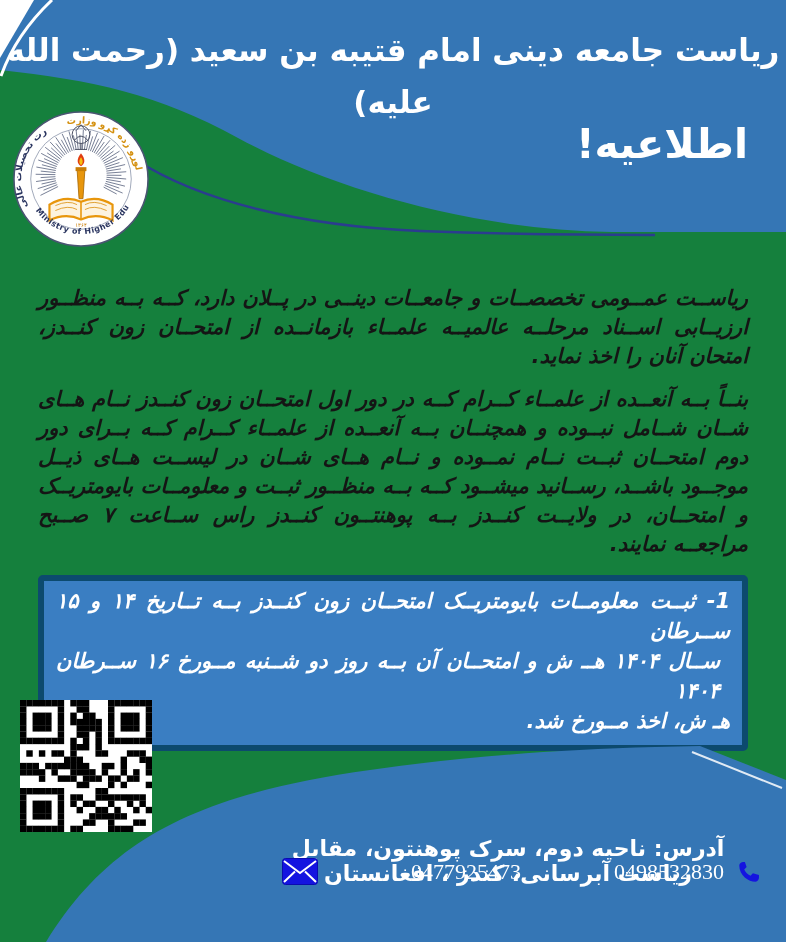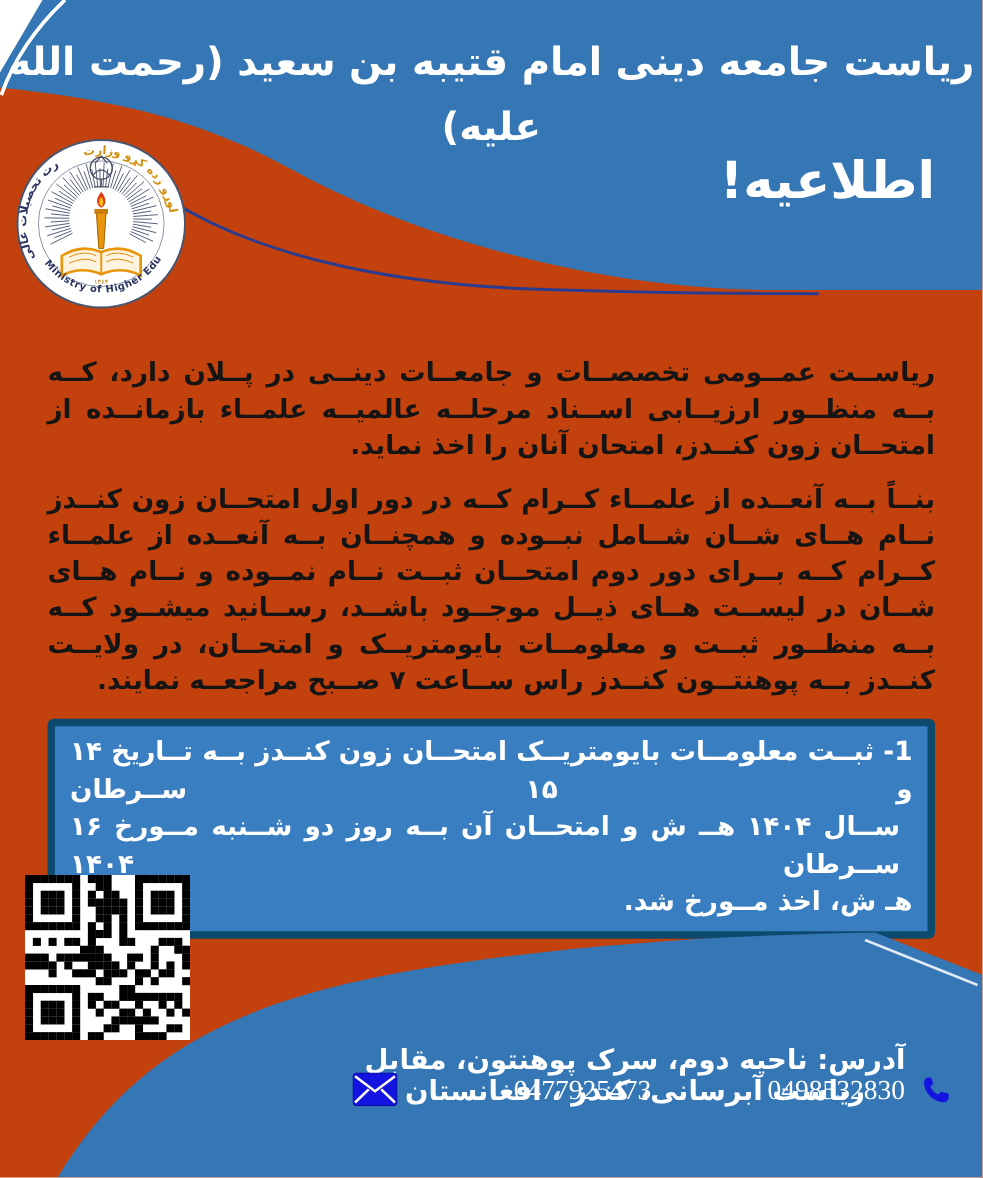--- a/index.html
+++ b/index.html
@@ -1,36 +1,36 @@
 <!DOCTYPE html>
 <html lang="fa"><head>
 <meta charset="utf-8">
 <style>
   html,body{margin:0;padding:0;background:#e8e8e8;}
   .page{
     position:relative; width:786px; height:942px; margin:0 auto;
-    background:#c2410c; overflow:hidden;
+    background:#15803d; overflow:hidden;
     font-family:"DejaVu Sans", sans-serif;
   }
   svg{display:block;}
   .header-svg{position:absolute;top:0;left:0;}
   .page-title{
     position:absolute; top:24px; left:0; right:0;
     text-align:center; color:#ffffff; font-size:31px; font-weight:bold;
     letter-spacing:0; line-height:52px;
   }
   .announce{
     position:absolute; top:120px; right:38px;
     color:#ffffff; font-size:41px; font-weight:600;margin-left:42px;
   }
   .logo-svg{position:absolute; left:12px; top:110px;}
   .content{
     position:absolute; top:284px; left:38px; right:38px;
     direction:rtl; text-align:justify;
-    color:#151515; font-size:21px; font-weight:bold; line-height:29px;
+    color:#151515; font-size:21px; font-weight:bold; line-height:29px;font-style:italic;
   }
   .content p{margin:0;}
   .content p + p{margin-top:14px;}
   .notice-box{
     margin-top:16px;
     background:#3a7ec2; border:6px solid #0c4a6e; border-radius:5px;
     color:#ffffff; padding:5px 12px 9px 12px; line-height:30px;
   }
   .nl{text-align:justify; text-align-last:justify;}
   .nl2{padding-right:10px;}

